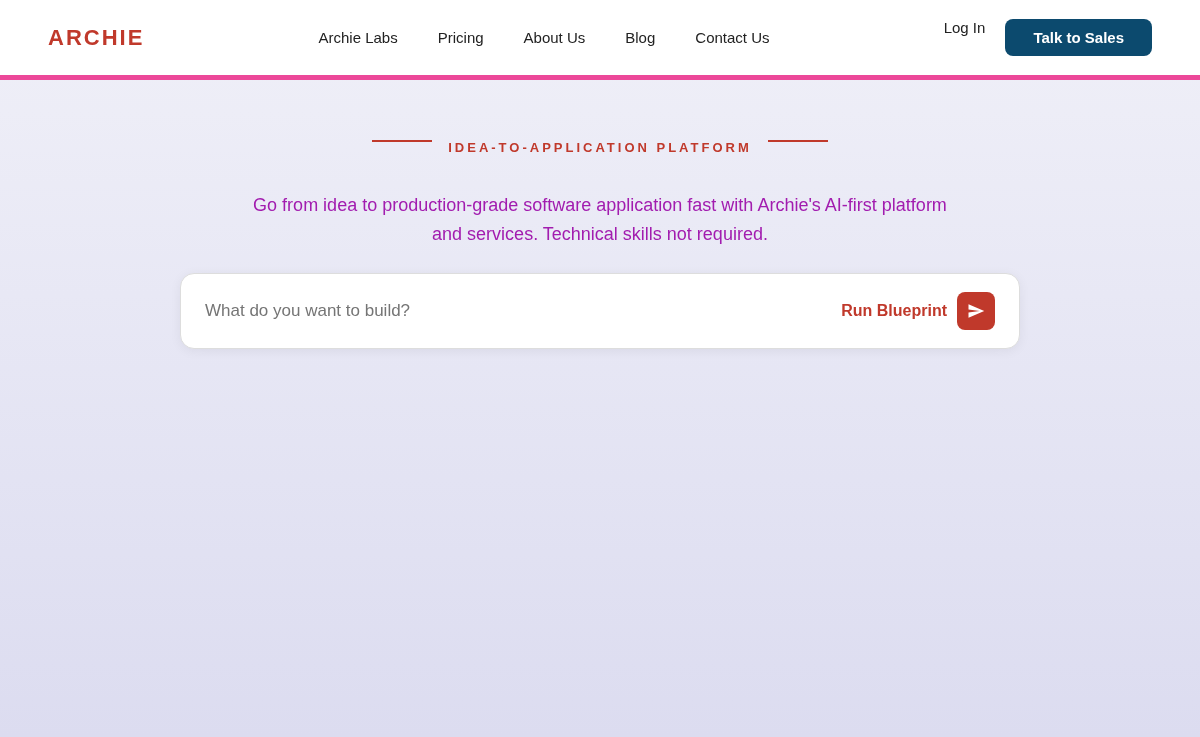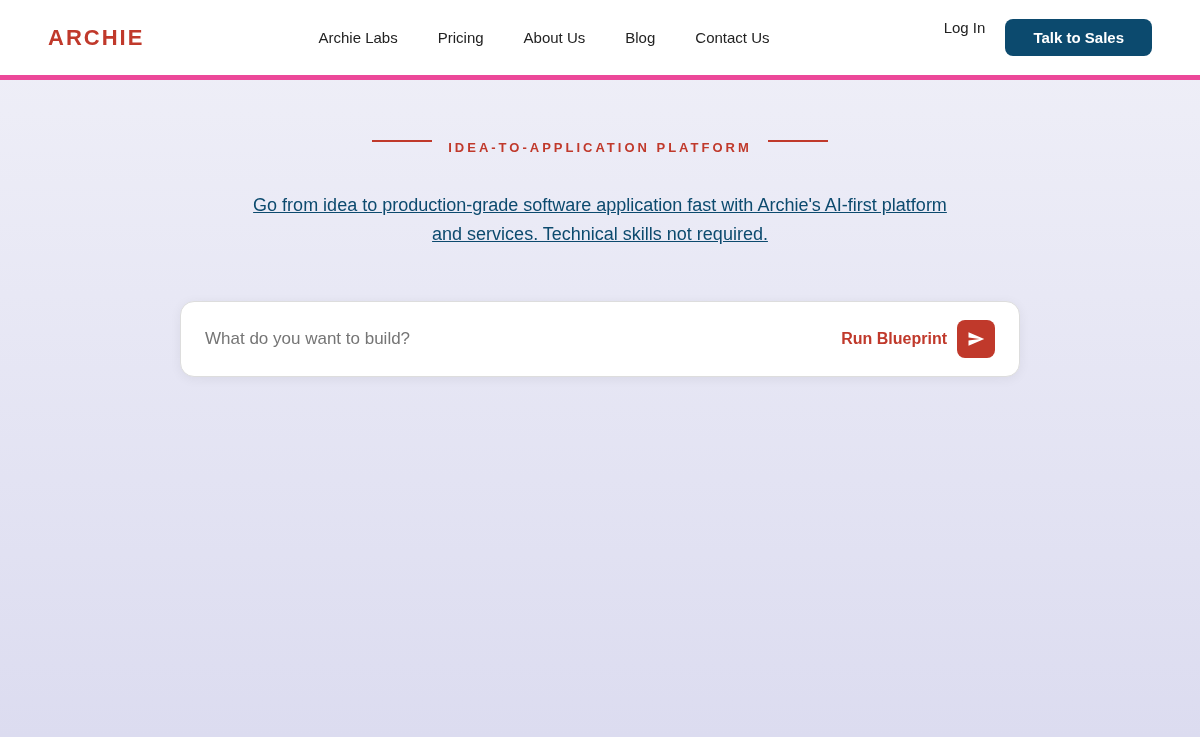--- a/index.html
+++ b/index.html
@@ -110,25 +110,24 @@
       font-weight: 900;
       color: #111;
       line-height: 1.05;
       letter-spacing: -2px;
       max-width: 800px;
       margin-bottom: 32px;
     }
 
     .hero-sub {
       font-size: 18px;
-      color: #0c4a6e;
+      color: #a21caf;
       line-height: 1.6;
       max-width: 700px;
-      margin-bottom: 52px;
-      text-decoration: underline;
+      margin-bottom: 24px;
     }
 
     
     .search-box {
       display: flex;
       align-items: center;
       background: white;
       border: 1.5px solid #ddd;
       border-radius: 14px;
       padding: 18px 24px;

